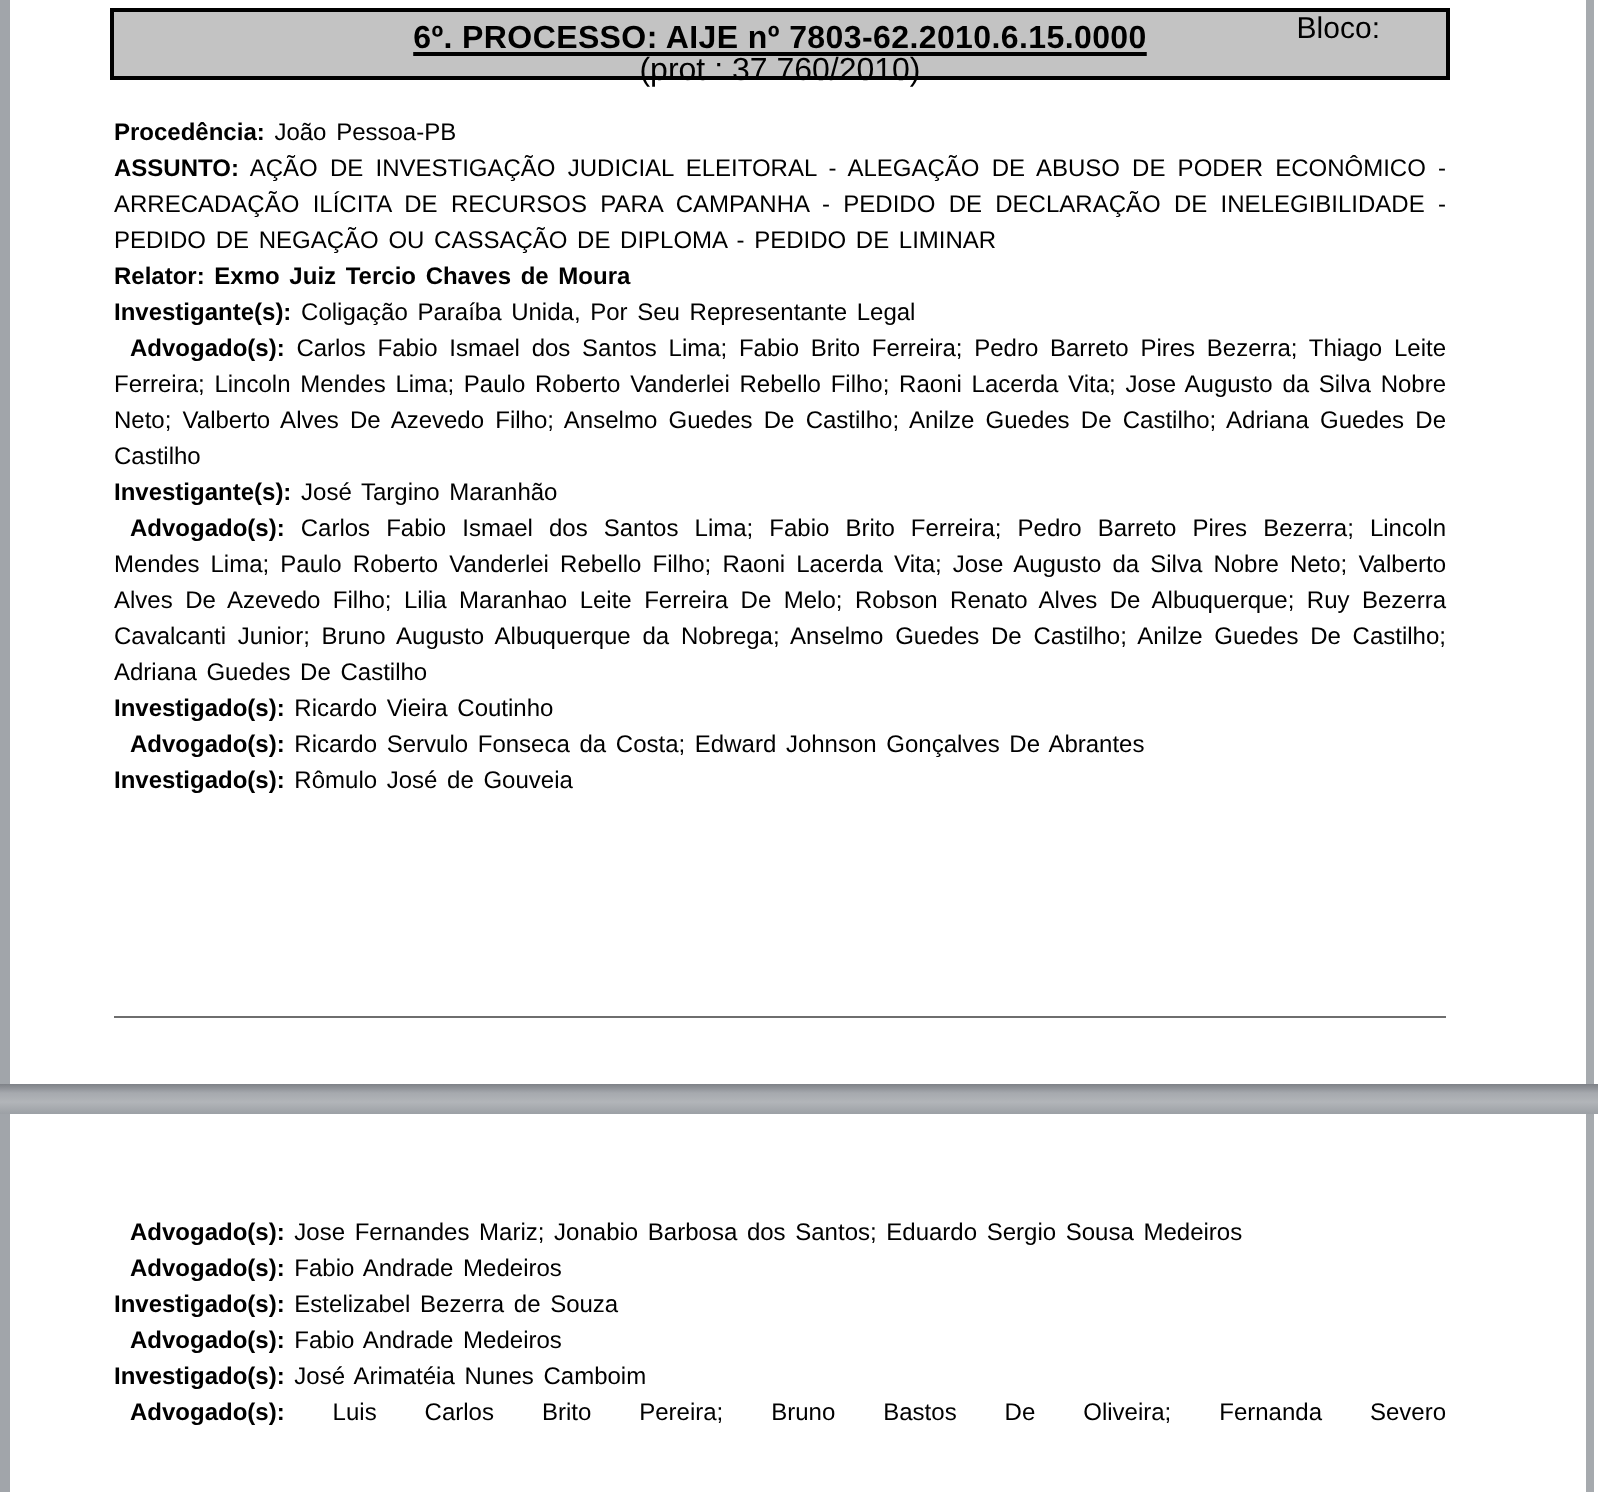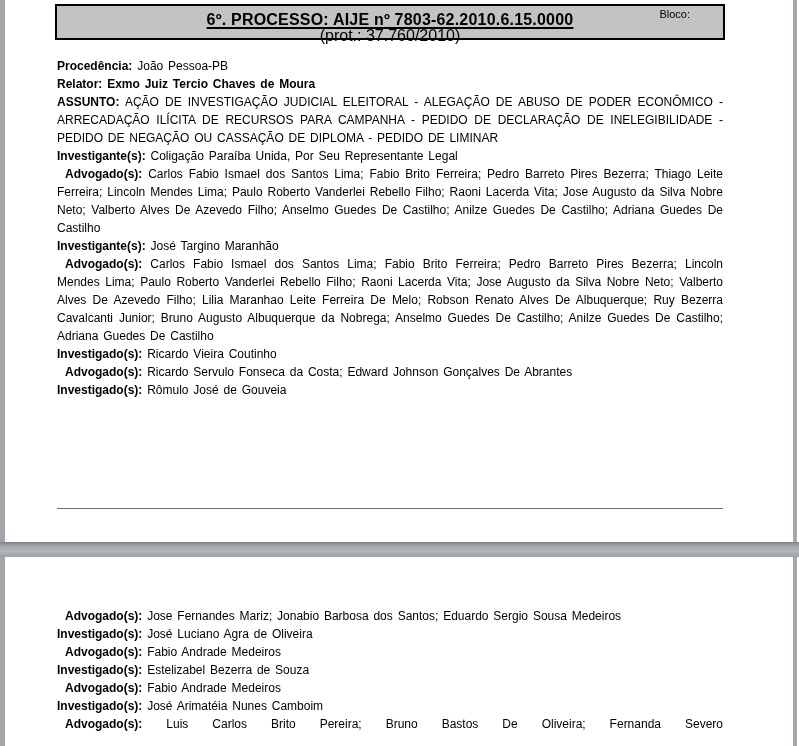--- a/index.html
+++ b/index.html
@@ -19,21 +19,21 @@
   .header-box{
     position:absolute;left:50px;top:4px;width:670px;height:36px;
     box-sizing:border-box;background:#c3c3c3;border:2px solid #000;
   }
   .header-title{
     font-size:16px;font-weight:bold;text-align:center;line-height:19px;margin-top:4px;
     text-decoration:underline;text-decoration-thickness:2px;text-underline-offset:2px;
     letter-spacing:0.2px;
   }
   .header-prot{font-size:16px;text-align:center;line-height:13px;}
-  .header-bloco{position:absolute;top:2px;right:33px;font-size:11px;line-height:13px;}
+  .header-bloco{position:absolute;top:2px;right:33px;font-size:15px;line-height:13px;}
   .doc-body{
     position:absolute;left:52px;width:666px;
     font-size:12px;line-height:18px;text-align:justify;word-spacing:1.5px;
   }
   .page1 .doc-body{top:57px;}
   .page2 .doc-body{top:50px;}
   .field-row{margin:0;}
   .field-row.indent{text-indent:8px;}
   .field-row.force-justify{text-align-last:justify;}
   .lbl{font-weight:bold;}
@@ -53,23 +53,23 @@
     <div class="header-box">
       <div class="header-title">6º. PROCESSO: AIJE nº 7803-62.2010.6.15.0000</div>
       <div class="header-prot">(prot.: 37.760/2010)</div>
       <div class="header-bloco">Bloco:</div>
     </div>
 
     <div class="doc-body">
 
         <p class="field-row"><b class="lbl">Procedência:</b><span class="val"> João Pessoa-PB</span></p>
 
+        <p class="field-row"><b class="lbl">ASSUNTO:</b><span class="val"> AÇÃO DE INVESTIGAÇÃO JUDICIAL ELEITORAL - ALEGAÇÃO DE ABUSO DE PODER ECONÔMICO - ARRECADAÇÃO ILÍCITA DE RECURSOS PARA CAMPANHA - PEDIDO DE DECLARAÇÃO DE INELEGIBILIDADE - PEDIDO DE NEGAÇÃO OU CASSAÇÃO DE DIPLOMA - PEDIDO DE LIMINAR</span></p>
+
         <p class="field-row"><b class="lbl">Relator: Exmo Juiz Tercio Chaves de Moura</b><span class="val"></span></p>
-
-        <p class="field-row"><b class="lbl">ASSUNTO:</b><span class="val"> AÇÃO DE INVESTIGAÇÃO JUDICIAL ELEITORAL - ALEGAÇÃO DE ABUSO DE PODER ECONÔMICO - ARRECADAÇÃO ILÍCITA DE RECURSOS PARA CAMPANHA - PEDIDO DE DECLARAÇÃO DE INELEGIBILIDADE - PEDIDO DE NEGAÇÃO OU CASSAÇÃO DE DIPLOMA - PEDIDO DE LIMINAR</span></p>
 
         <p class="field-row"><b class="lbl">Investigante(s):</b><span class="val"> Coligação Paraíba Unida, Por Seu Representante Legal</span></p>
 
         <p class="field-row indent"><b class="lbl">Advogado(s):</b><span class="val"> Carlos Fabio Ismael dos Santos Lima; Fabio Brito Ferreira; Pedro Barreto Pires Bezerra; Thiago Leite Ferreira; Lincoln Mendes Lima; Paulo Roberto Vanderlei Rebello Filho; Raoni Lacerda Vita; Jose Augusto da Silva Nobre Neto; Valberto Alves De Azevedo Filho; Anselmo Guedes De Castilho; Anilze Guedes De Castilho; Adriana Guedes De Castilho</span></p>
 
         <p class="field-row"><b class="lbl">Investigante(s):</b><span class="val"> José Targino Maranhão</span></p>
 
         <p class="field-row indent"><b class="lbl">Advogado(s):</b><span class="val"> Carlos Fabio Ismael dos Santos Lima; Fabio Brito Ferreira; Pedro Barreto Pires Bezerra; Lincoln Mendes Lima; Paulo Roberto Vanderlei Rebello Filho; Raoni Lacerda Vita; Jose Augusto da Silva Nobre Neto; Valberto Alves De Azevedo Filho; Lilia Maranhao Leite Ferreira De Melo; Robson Renato Alves De Albuquerque; Ruy Bezerra Cavalcanti Junior; Bruno Augusto Albuquerque da Nobrega; Anselmo Guedes De Castilho; Anilze Guedes De Castilho; Adriana Guedes De Castilho</span></p>
 
         <p class="field-row"><b class="lbl">Investigado(s):</b><span class="val"> Ricardo Vieira Coutinho</span></p>
@@ -82,21 +82,20 @@
     <div class="footer-line"></div>
   </div>
 
   <div class="page-gap"></div>
 
   <div class="page page2">
     <div class="doc-body">
 
         <p class="field-row indent"><b class="lbl">Advogado(s):</b><span class="val"> Jose Fernandes Mariz; Jonabio Barbosa dos Santos; Eduardo Sergio Sousa Medeiros</span></p>
 
-        <p class="field-row"><b class="lbl">Investigado(s):</b><span class="val"> José Luciano Agra de Oliveira</span></p>
 
         <p class="field-row indent"><b class="lbl">Advogado(s):</b><span class="val"> Fabio Andrade Medeiros</span></p>
 
         <p class="field-row"><b class="lbl">Investigado(s):</b><span class="val"> Estelizabel Bezerra de Souza</span></p>
 
         <p class="field-row indent"><b class="lbl">Advogado(s):</b><span class="val"> Fabio Andrade Medeiros</span></p>
 
         <p class="field-row"><b class="lbl">Investigado(s):</b><span class="val"> José Arimatéia Nunes Camboim</span></p>
 
         <p class="field-row indent force-justify"><b class="lbl">Advogado(s):</b><span class="val"> Luis Carlos Brito Pereira; Bruno Bastos De Oliveira; Fernanda Severo</span></p>

